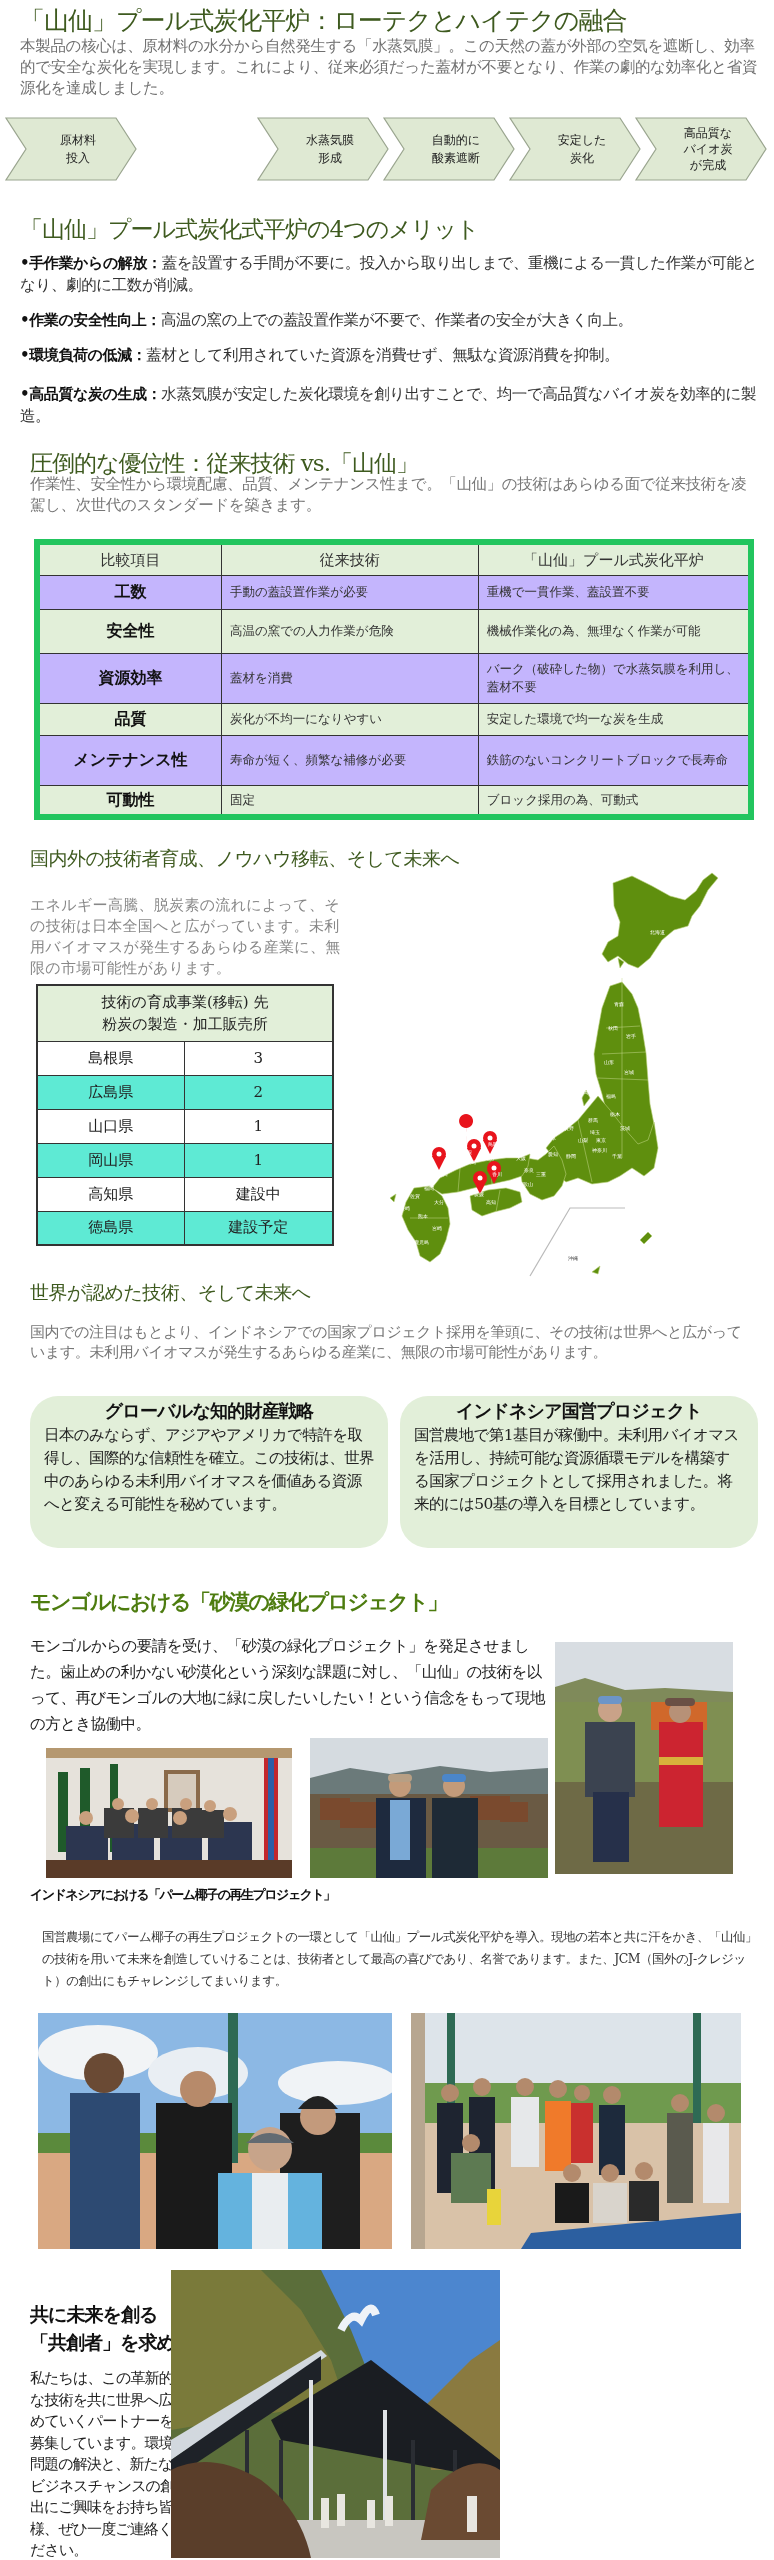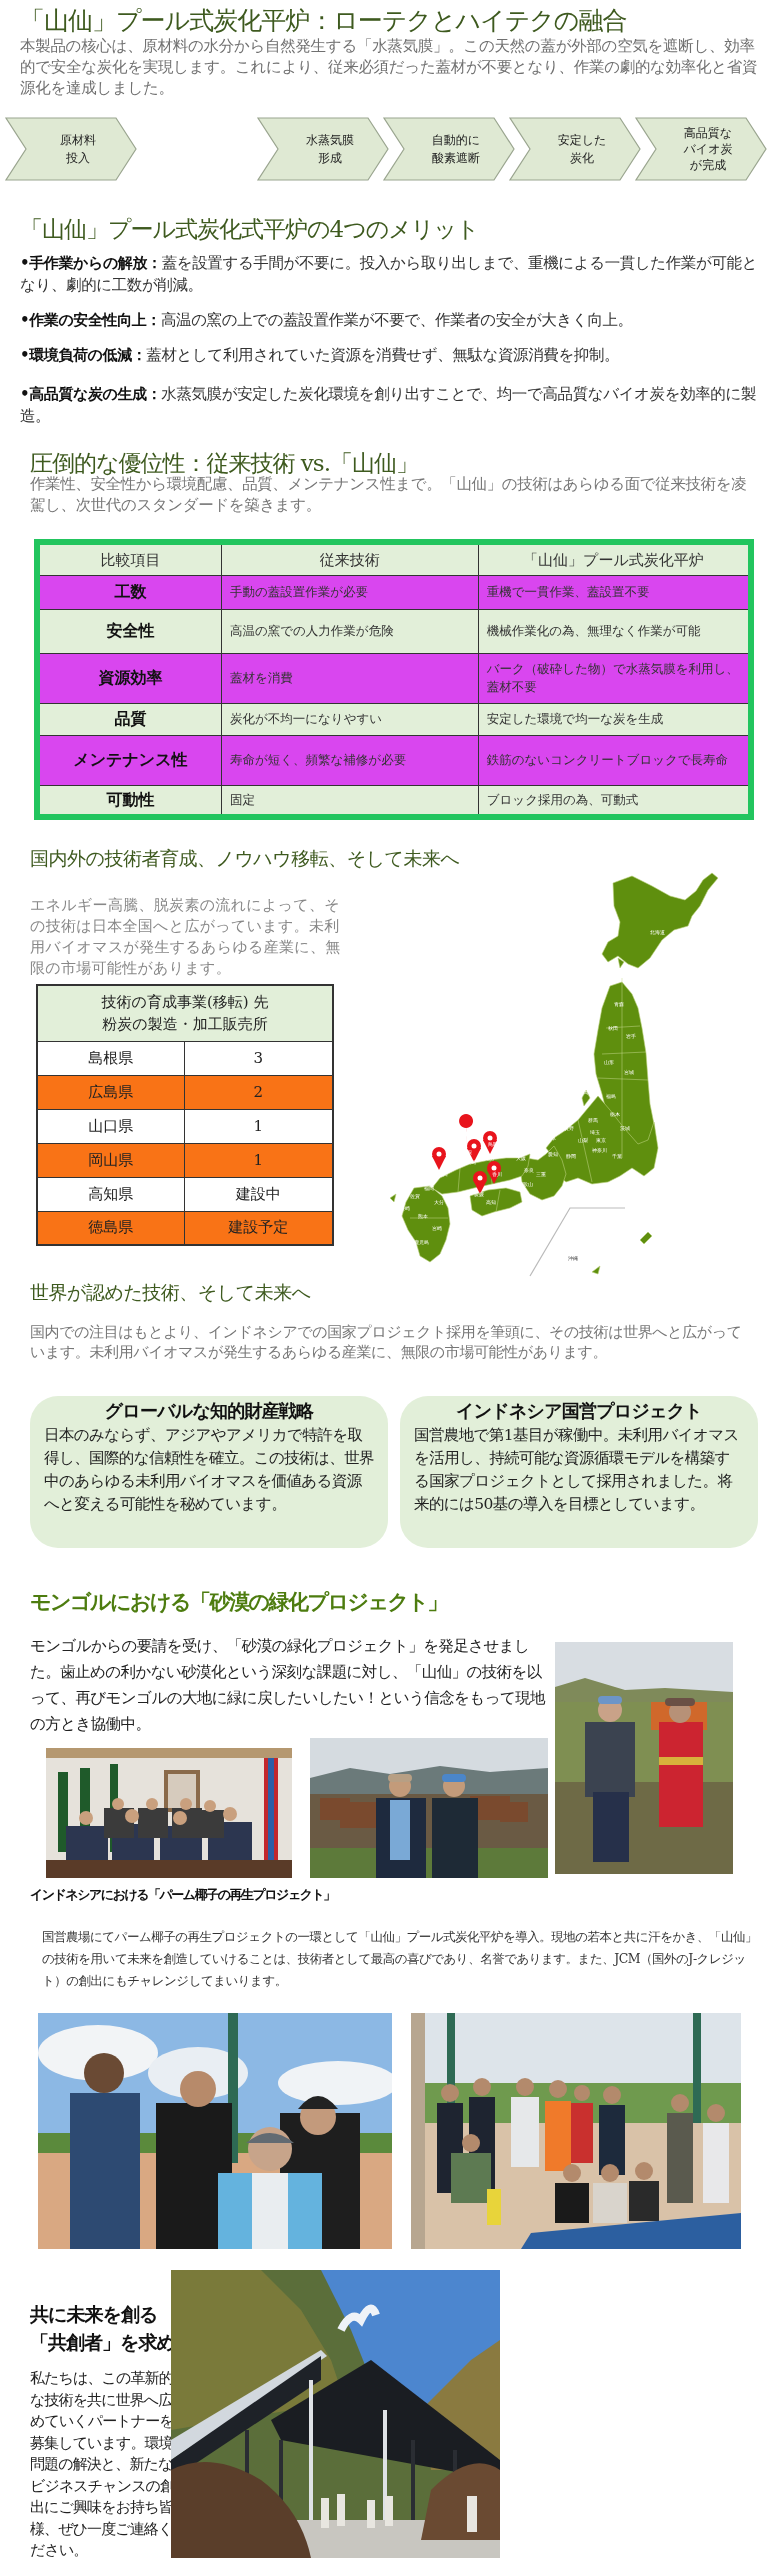--- a/index.html
+++ b/index.html
@@ -21,28 +21,28 @@
   .merit { left: 20px; width: 740px; font-size: 15.5px; line-height: 22px; color: #333; letter-spacing: -0.4px; }
   .merit b { font-family: "DejaVu Sans", sans-serif; font-weight: bold; color: #111; font-size: 15px; }
 
   
   .cmp-sub { left: 30px; top: 474px; width: 720px; font-size: 15.5px; line-height: 21px; color: #777; letter-spacing: -0.4px; }
   table.cmp { position: absolute; left: 34px; top: 539px; width: 720px; border-collapse: collapse; border: 6px solid #22c55e; }
   table.cmp td, table.cmp th { border: 1.5px solid #333; padding: 3px 8px; font-size: 12.5px; line-height: 18px; vertical-align: middle; color: #333; font-weight: normal; }
   table.cmp th { font-size: 15px; height: 33px; text-align: center; color: #333; }
   table.cmp td.item { text-align: center; font-size: 16px; font-weight: bold; font-family: "DejaVu Sans", sans-serif; color: #111; }
   table.cmp tr.g { background: #e2efd9; }
-  table.cmp tr.w { background: #d946ef; }
+  table.cmp tr.w { background: #c4b5fd; }
 
   
   .h3-title { left: 30px; top: 846px; font-size: 19px; color: #3e5a1f; letter-spacing: -0.5px; white-space: nowrap; }
   .train-text { left: 30px; top: 895px; width: 320px; font-size: 15px; line-height: 21px; color: #888; letter-spacing: 0.3px; }
   table.pref { position: absolute; left: 36px; top: 984px; width: 298px; border-collapse: collapse; border: 2px solid #333; font-family: "DejaVu Serif", serif; }
   table.pref td { border: 1.5px solid #333; text-align: center; font-size: 15px; height: 34px; color: #222; }
-  table.pref tr.g td { background: #f97316; }
+  table.pref tr.g td { background: #5eead4; }
   table.pref td.hd { height: 56px; line-height: 22px; font-size: 15px; background: #e2efd9; }
 
   .map { left: 370px; top: 858px; width: 400px; height: 420px; }
 
   
   .world-title { left: 30px; top: 1280px; }
   .world-text { left: 30px; top: 1322px; width: 720px; font-size: 15px; line-height: 20px; color: #777; letter-spacing: -0.4px; }
   .card { top: 1396px; height: 152px; background: #e2efd9; border-radius: 28px; padding: 2px 14px; }
   .card .ct { text-align: center; font-size: 18px; font-weight: bold; font-family: "DejaVu Sans", sans-serif; color: #111; letter-spacing: -0.8px; line-height: 26px; }
   .card .cb { font-size: 15.5px; line-height: 23px; color: #222; letter-spacing: -0.6px; }

